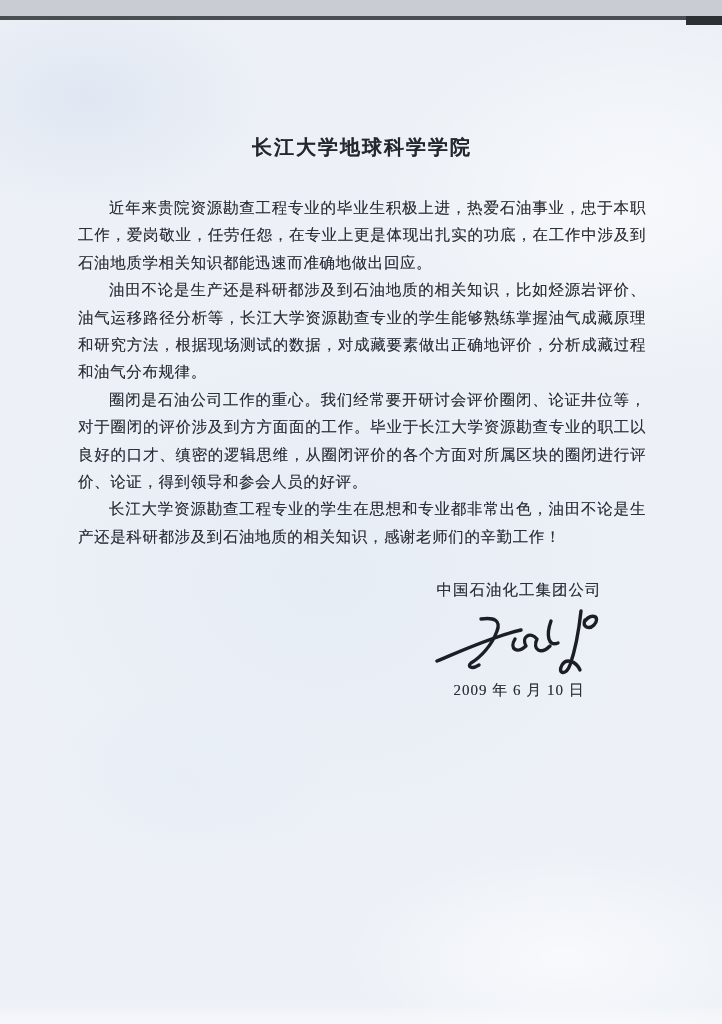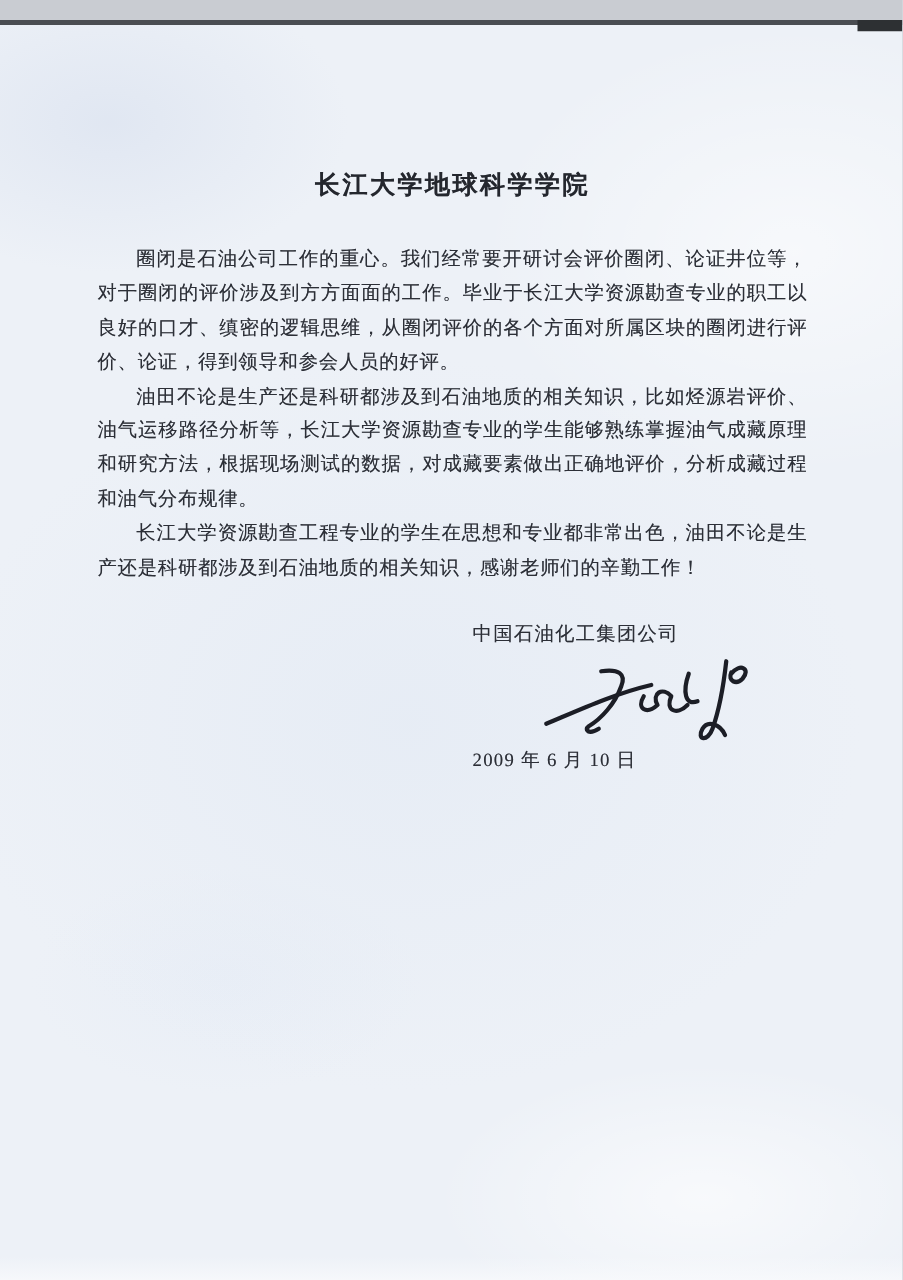--- a/index.html
+++ b/index.html
@@ -58,21 +58,21 @@
     line-height:27.4px;
     letter-spacing:.6px;
     text-align:justify;
     text-indent:2em;
     color:#2c2f37;
     text-shadow:0 0 .4px rgba(44,47,55,.5);
   }
   .sig-block {
     width:282px;
     margin:26px -14px 0 auto;
-    text-align:left;
+    text-align:center;
   }
   .sig-company, .sig-role {
     font-size:15.5px;
     letter-spacing:1px;
     line-height:27px;
     color:#2c2f37;
     text-shadow:0 0 .4px rgba(44,47,55,.5);
   }
   .sig-role { margin-top:2px; }
   .sig-svg { display:block; margin:0 auto; }
@@ -90,22 +90,23 @@
 <div class="page">
 
   <div class="scan-top-bar"></div>
   <div class="scan-top-right-mark"></div>
 
   <div class="content">
 
     <h1 class="doc-title">长江大学地球科学学院</h1>
 
     <div class="body-text">
+      <p>近年来贵院资源勘查工程专业的毕业生积极上进，热爱石油事业，忠于本职工作，爱岗敬业，任劳任怨，在专业上更是体现出扎实的功底，在工作中涉及到石油地质学相关知识都能迅速而准确地做出回应。</p>
+      <p>油田不论是生产还是科研都涉及到石油地质的相关知识，比如烃源岩评价、油气运移路径分析等，长江大学资源勘查专业的学生能够熟练掌握油气成藏原理和研究方法，根据现场测试的数据，对成藏要素做出正确地评价，分析成藏过程和油气分布规律。</p>
       <p>圈闭是石油公司工作的重心。我们经常要开研讨会评价圈闭、论证井位等，对于圈闭的评价涉及到方方面面的工作。毕业于长江大学资源勘查专业的职工以良好的口才、缜密的逻辑思维，从圈闭评价的各个方面对所属区块的圈闭进行评价、论证，得到领导和参会人员的好评。</p>
-      <p>油田不论是生产还是科研都涉及到石油地质的相关知识，比如烃源岩评价、油气运移路径分析等，长江大学资源勘查专业的学生能够熟练掌握油气成藏原理和研究方法，根据现场测试的数据，对成藏要素做出正确地评价，分析成藏过程和油气分布规律。</p>
       <p>长江大学资源勘查工程专业的学生在思想和专业都非常出色，油田不论是生产还是科研都涉及到石油地质的相关知识，感谢老师们的辛勤工作！</p>
     </div>
 
     <div class="sig-block">
       <div class="sig-company">中国石油化工集团公司</div>
 
       <svg class="sig-svg" width="180" height="80" viewBox="0 0 180 80" fill="none" stroke="#1c1e26" stroke-width="3.4" stroke-linecap="round" stroke-linejoin="round">
 
         <path d="M 8 58 C 32 48, 62 34, 92 27"></path>
 

